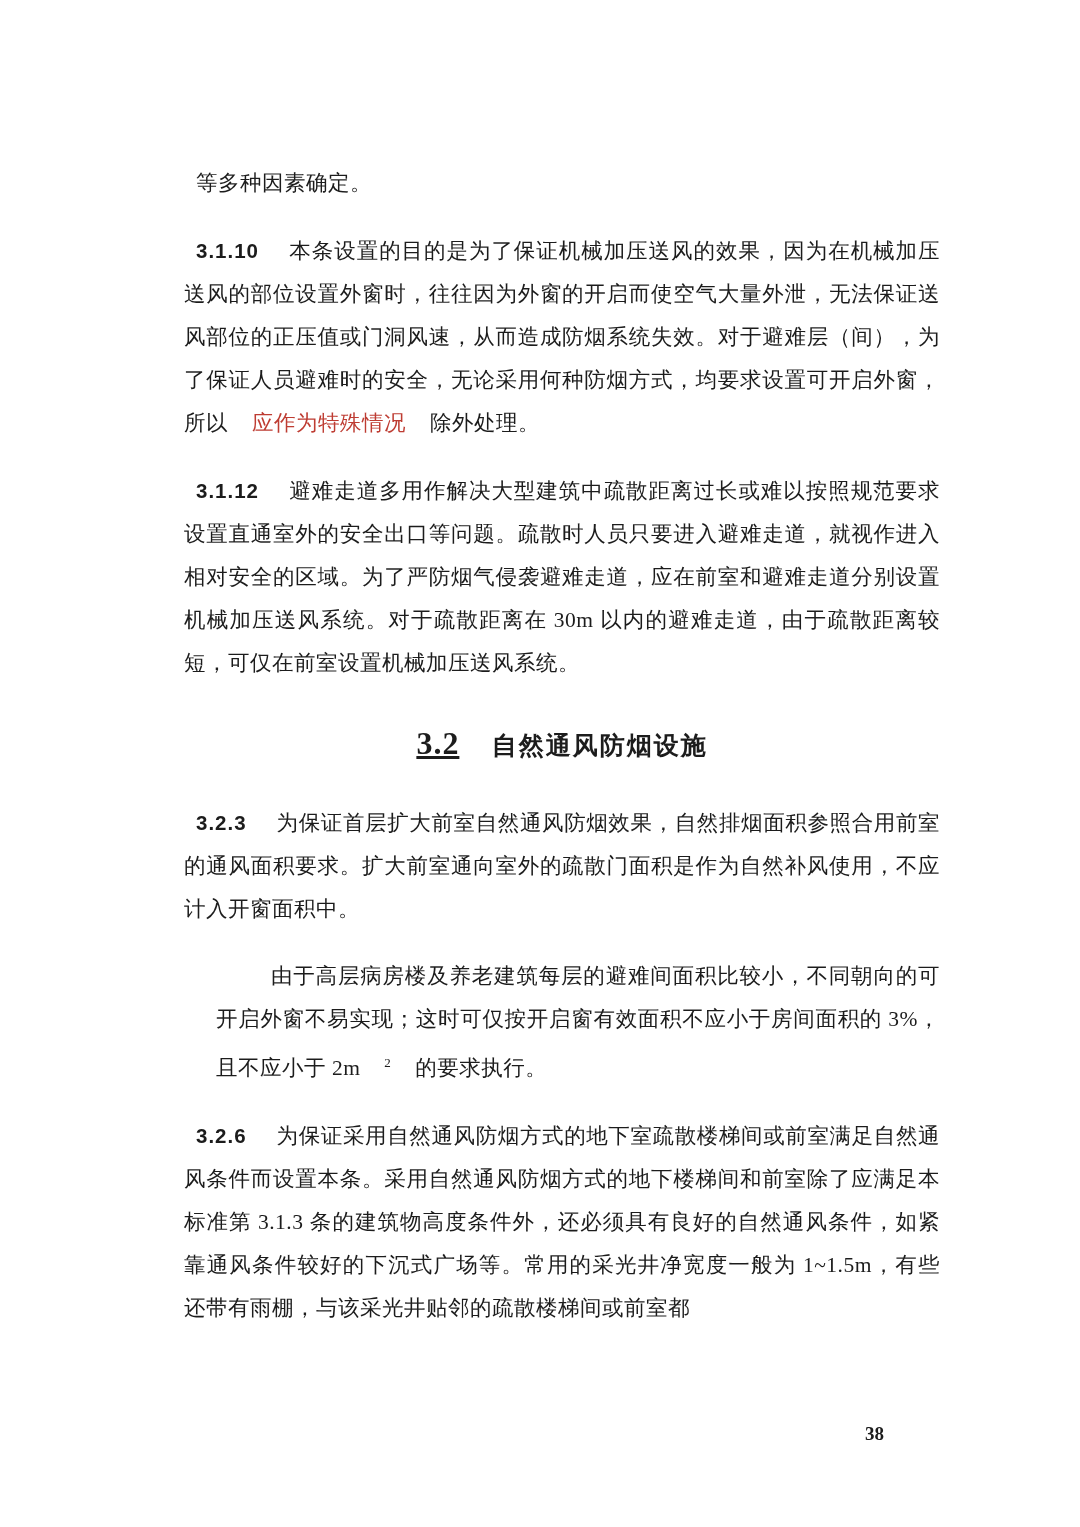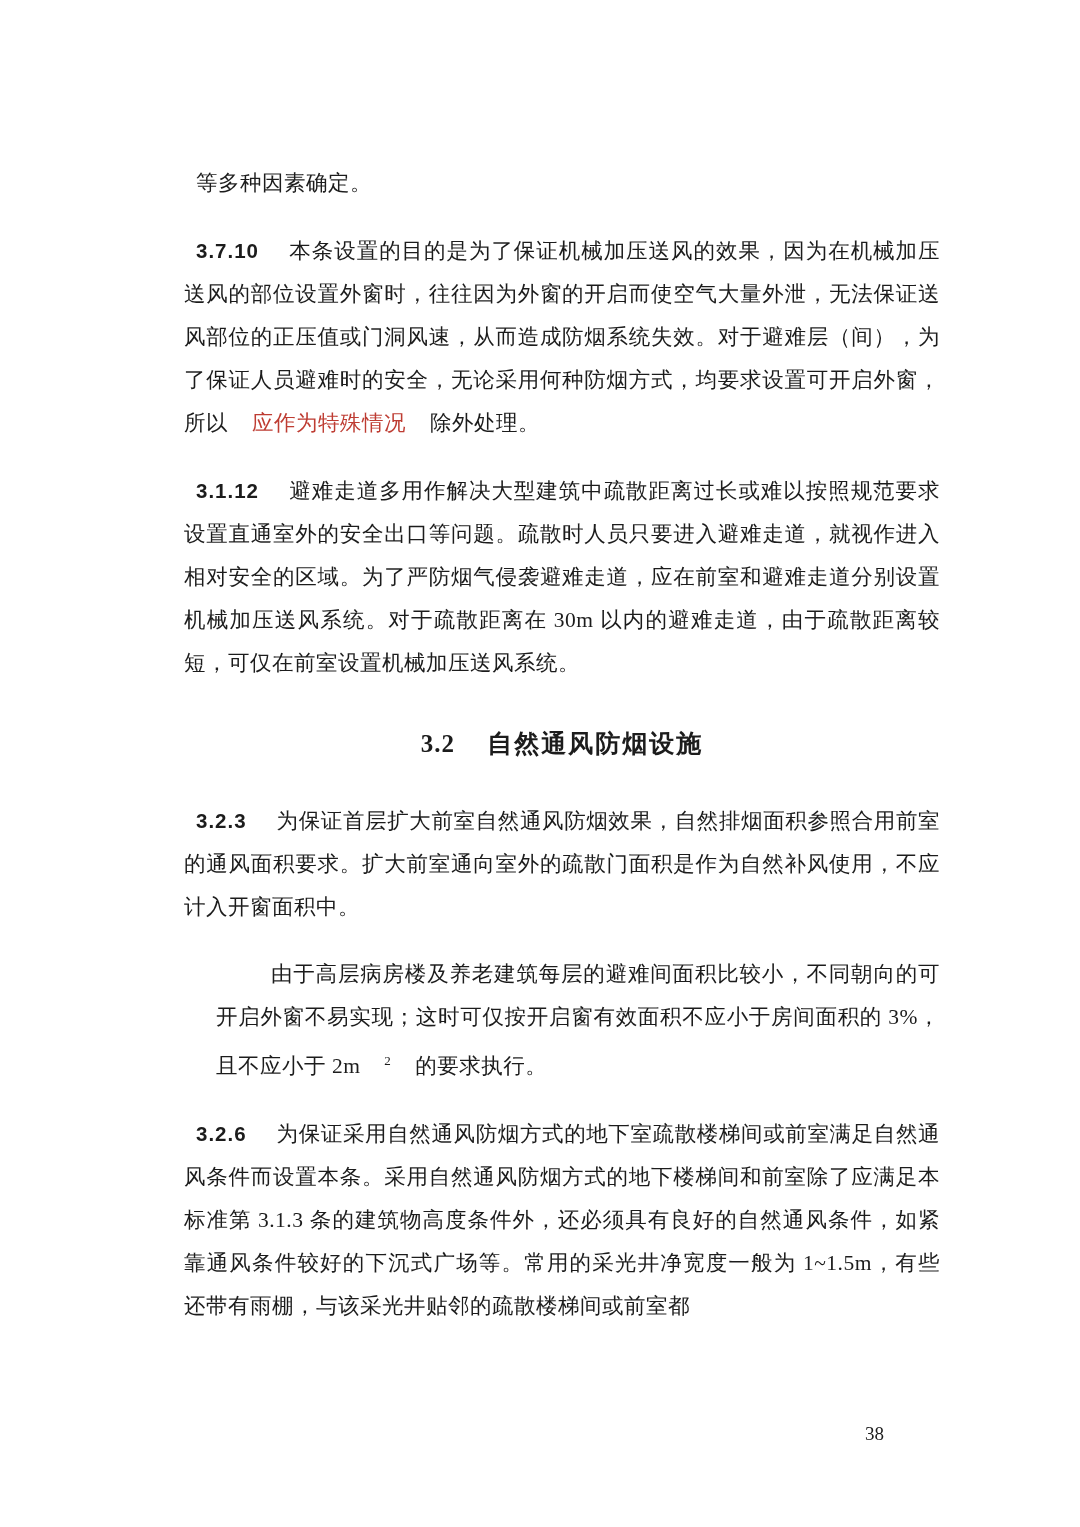--- a/index.html
+++ b/index.html
@@ -52,41 +52,43 @@
   .heading {
     font-size: 25px;
     font-weight: 700;
     text-align: center;
     line-height: 43px;
     margin: 13px 0 10px 0;
     letter-spacing: 2px;
     color: var(--ink);
   }
   .heading .seg-bold {
-    font-size: 25px;
+    font-size: 32px;
     font-family: "Liberation Serif", "DejaVu Serif", serif;
     letter-spacing: 1px;
+    text-decoration: underline;
   }
   .page-number {
     position: absolute;
     top: 1396px;
     right: 196px;
     font-size: 19px;
     line-height: 28px;
     color: var(--ink);
     font-family: "Liberation Serif", "DejaVu Serif", serif;
+    font-weight: bold;
   }
 </style>
 </head>
 <body>
 
 <div class="page">
   <div class="doc-body">
       <p class="para"><span class="">等多种因素确定。</span></p>
-      <p class="para"><span class="seg-bold">3.7.10</span><span class=""> 本条设置的目的是为了保证机械加压送风的效果，因为在机械加压送风的部位设置外窗时，往往因为外窗的开启而使空气大量外泄，无法保证送风部位的正压值或门洞风速，从而造成防烟系统失效。对于避难层（间），为了保证人员避难时的安全，无论采用何种防烟方式，均要求设置可开启外窗，所以</span><span class="seg-red">应作为特殊情况</span><span class="">除外处理。</span></p>
+      <p class="para"><span class="seg-bold">3.1.10</span><span class=""> 本条设置的目的是为了保证机械加压送风的效果，因为在机械加压送风的部位设置外窗时，往往因为外窗的开启而使空气大量外泄，无法保证送风部位的正压值或门洞风速，从而造成防烟系统失效。对于避难层（间），为了保证人员避难时的安全，无论采用何种防烟方式，均要求设置可开启外窗，所以</span><span class="seg-red">应作为特殊情况</span><span class="">除外处理。</span></p>
       <p class="para"><span class="seg-bold">3.1.12</span><span class=""> 避难走道多用作解决大型建筑中疏散距离过长或难以按照规范要求设置直通室外的安全出口等问题。疏散时人员只要进入避难走道，就视作进入相对安全的区域。为了严防烟气侵袭避难走道，应在前室和避难走道分别设置机械加压送风系统。对于疏散距离在 30m 以内的避难走道，由于疏散距离较短，可仅在前室设置机械加压送风系统。</span></p>
       <h2 class="heading"><span class="seg-bold">3.2</span><span class=""> 自然通风防烟设施</span></h2>
       <p class="para"><span class="seg-bold">3.2.3</span><span class="">  为保证首层扩大前室自然通风防烟效果，自然排烟面积参照合用前室的通风面积要求。扩大前室通向室外的疏散门面积是作为自然补风使用，不应计入开窗面积中。</span></p>
       <p class="para indent"><span class="">由于高层病房楼及养老建筑每层的避难间面积比较小，不同朝向的可开启外窗不易实现；这时可仅按开启窗有效面积不应小于房间面积的 3%，且不应小于 2m</span><sup class="seg-sup" style="font-size: 13px;">2</sup><span class="">的要求执行。</span></p>
       <p class="para"><span class="seg-bold">3.2.6</span><span class="">  为保证采用自然通风防烟方式的地下室疏散楼梯间或前室满足自然通风条件而设置本条。采用自然通风防烟方式的地下楼梯间和前室除了应满足本标准第 3.1.3 条的建筑物高度条件外，还必须具有良好的自然通风条件，如紧靠通风条件较好的下沉式广场等。常用的采光井净宽度一般为 1~1.5m，有些还带有雨棚，与该采光井贴邻的疏散楼梯间或前室都</span></p>
     </div>
   <div class="page-number">38</div>
 </div>
 
 </body></html>

